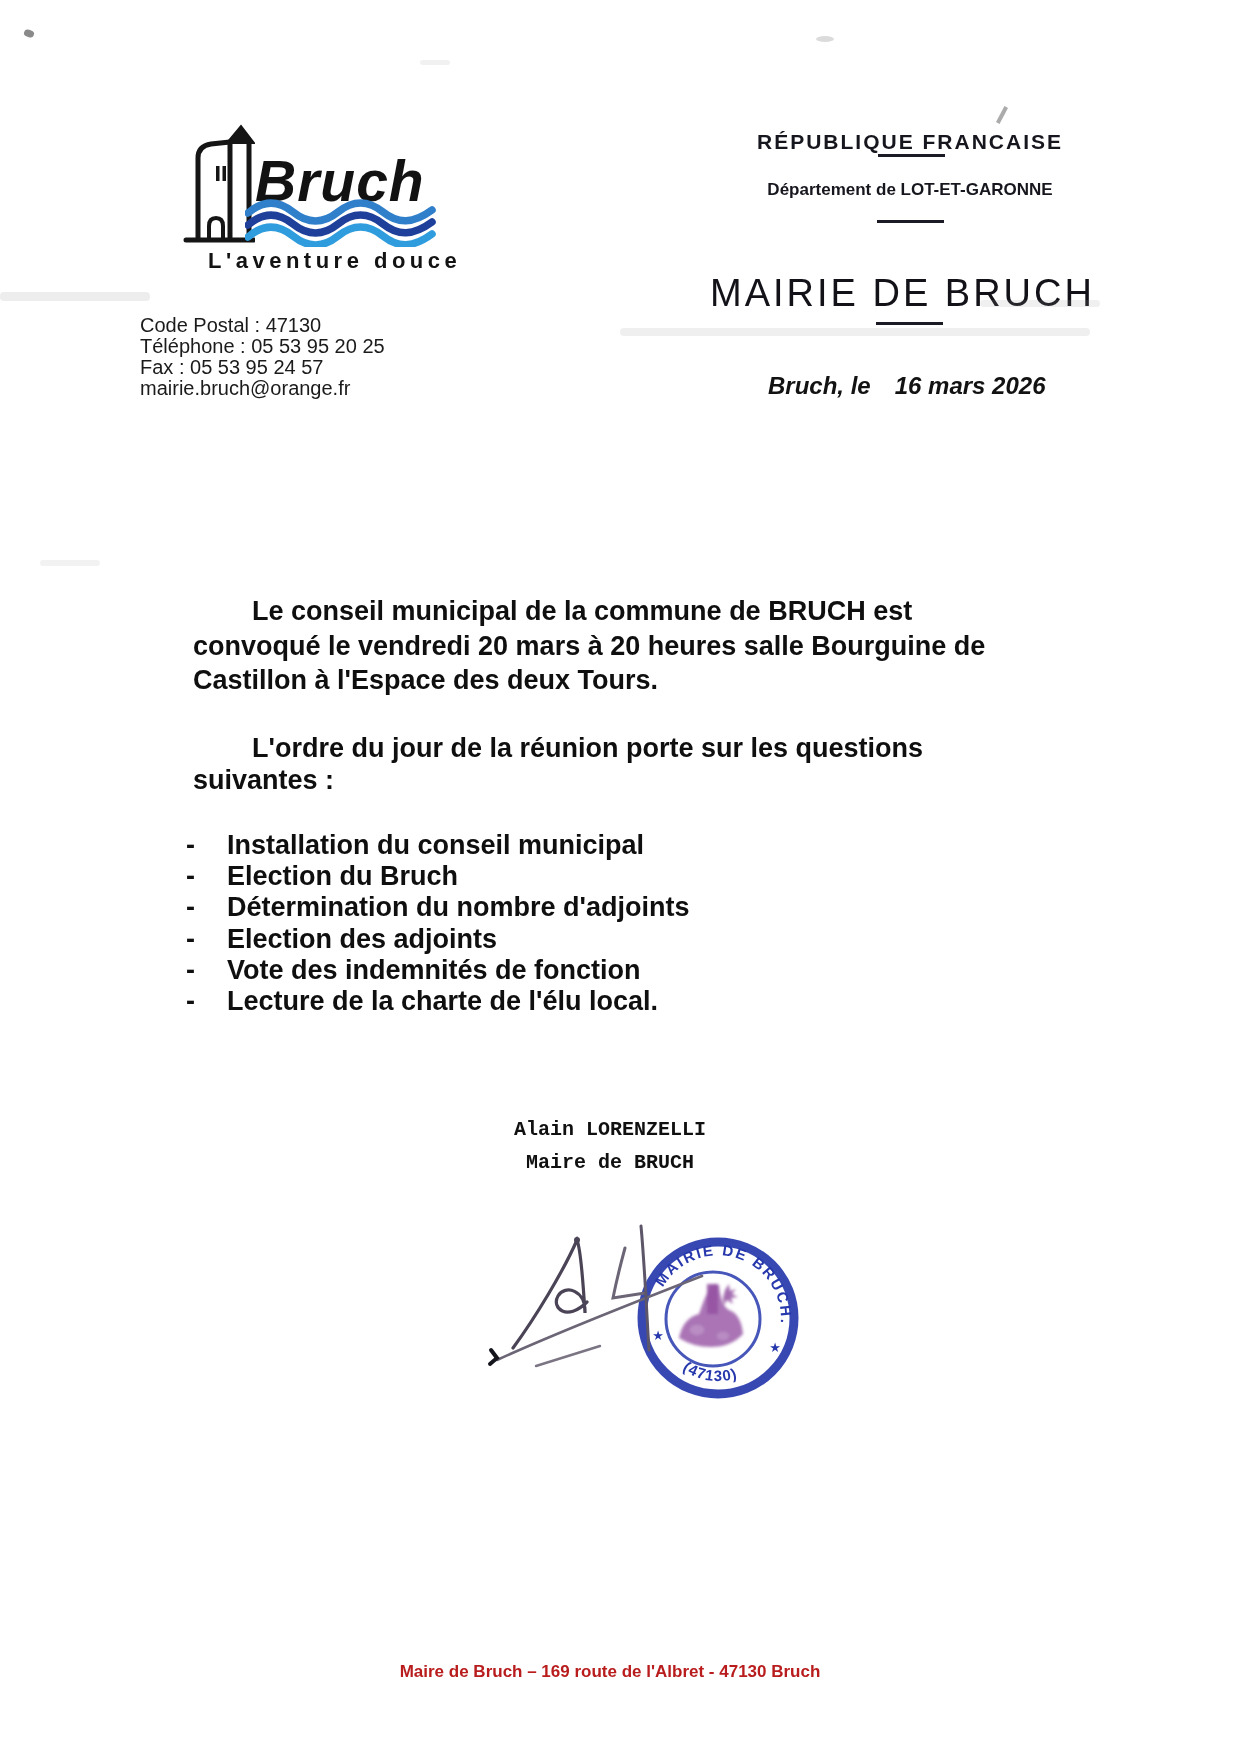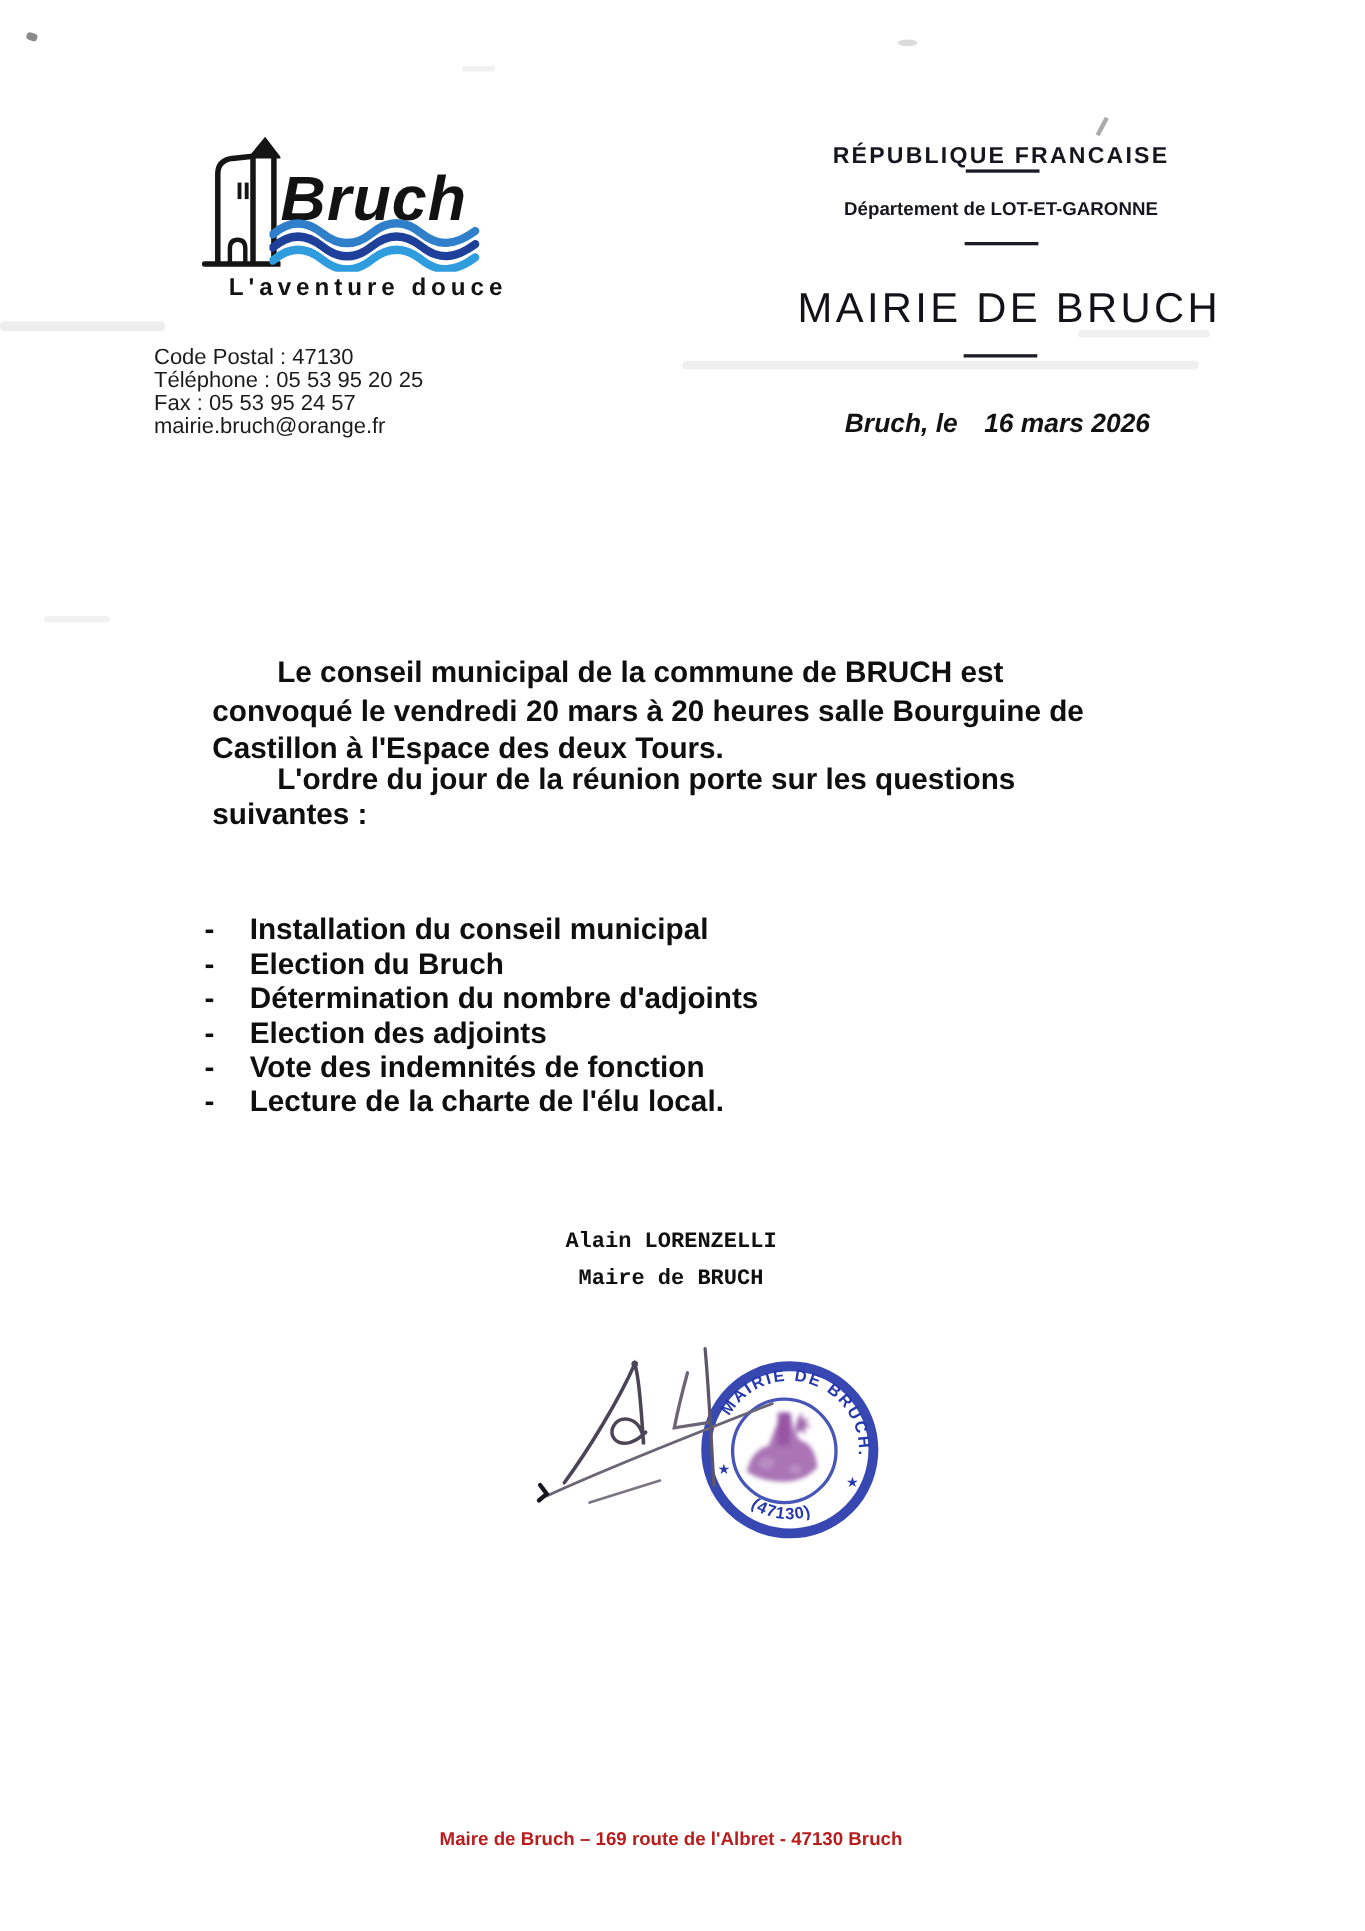--- a/index.html
+++ b/index.html
@@ -9,32 +9,32 @@
   }
   .abs{position:absolute;}
   
   .logo-wordmark{left:255px;top:148px;font-size:57px;font-weight:800;letter-spacing:1px;color:#121212;font-style:italic;}
   .logo-tagline{left:186px;top:248px;width:260px;font-size:22px;font-weight:700;letter-spacing:4.5px;color:#131313;white-space:nowrap;margin-left:22px;}
   
   .contact{left:140px;top:315px;width:340px;text-align:left;font-size:20px;font-weight:500;line-height:21px;color:#1b1b1b;}
   
   .republic{left:690px;top:114px;width:440px;text-align:center;font-size:21px;font-weight:600;letter-spacing:2px;color:#16161e;margin-top:16px;}
   .department{left:690px;top:180px;width:440px;text-align:center;font-size:17px;font-weight:600;color:#16161e;}
-  .mairie{left:710px;top:260px;width:400px;text-align:right;font-size:38px;font-weight:500;letter-spacing:3px;color:#121218;white-space:nowrap;}
+  .mairie{left:710px;top:272px;width:400px;text-align:left;font-size:38px;font-weight:500;letter-spacing:3px;color:#121218;white-space:nowrap;}
   .rule{height:3px;background:#1b1b26;}
   .rule1{left:878px;top:154px;width:67px;}
   .rule2{left:877px;top:220px;width:67px;}
   .rule3{left:876px;top:322px;width:67px;}
   .dateline{left:768px;top:372px;font-size:24px;font-weight:700;font-style:italic;color:#121212;white-space:nowrap;}
   .dateline .gap{display:inline-block;width:24px;}
   
   .bodytext{color:#0f0f0f;font-weight:700;font-size:27px;}
   .para1{left:193px;top:594px;width:820px;line-height:34.5px;}
   .para1 .indent, .para2 .indent{padding-left:59px;}
-  .para2{left:193px;top:692px;width:820px;line-height:32px;}
+  .para2{left:193px;top:732px;width:820px;line-height:32px;}
   .agenda{left:186px;top:830px;width:830px;line-height:31.2px;}
   .agenda-item{display:flex;}
   .agenda-dash{width:22px;flex:0 0 22px;}
   .agenda-gap{width:19px;flex:0 0 19px;}
   
   .signatory{left:380px;top:1113px;width:460px;text-align:center;font-size:20px;font-weight:700;line-height:33px;color:#101010;font-family:Liberation Mono, monospace;}
   
   .footer{left:300px;top:1662px;width:620px;text-align:center;font-size:17px;font-weight:700;color:#b91c1c;white-space:nowrap;}
   
   .artifact{position:absolute;pointer-events:none;}

